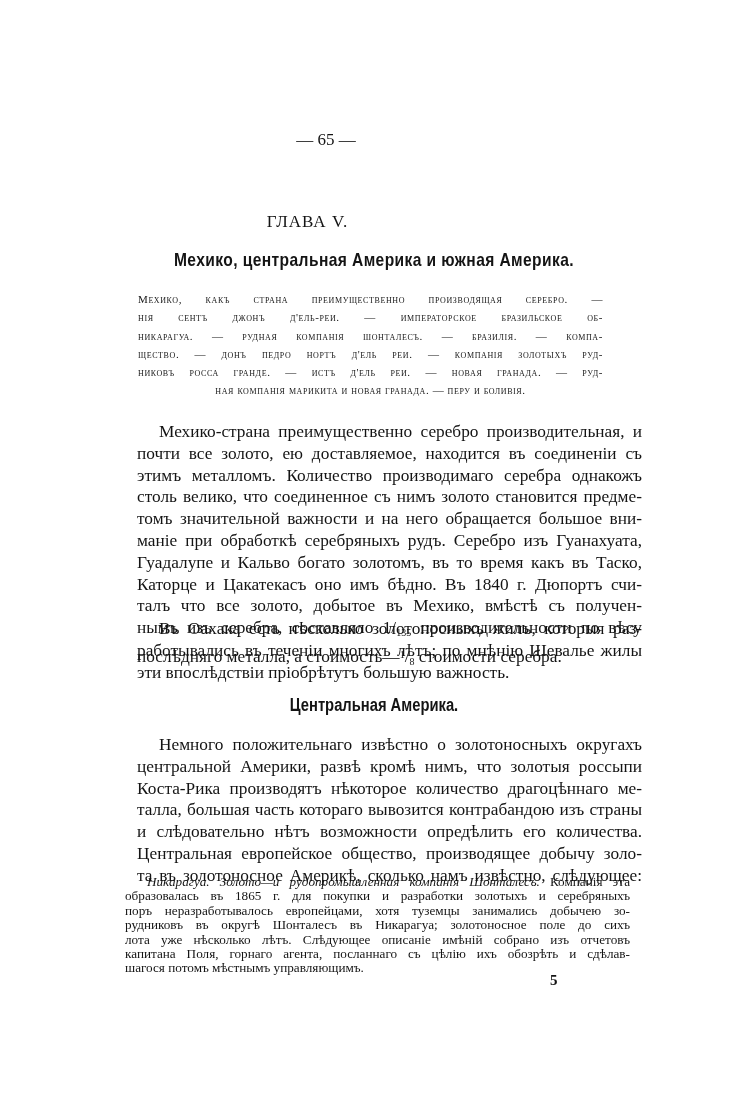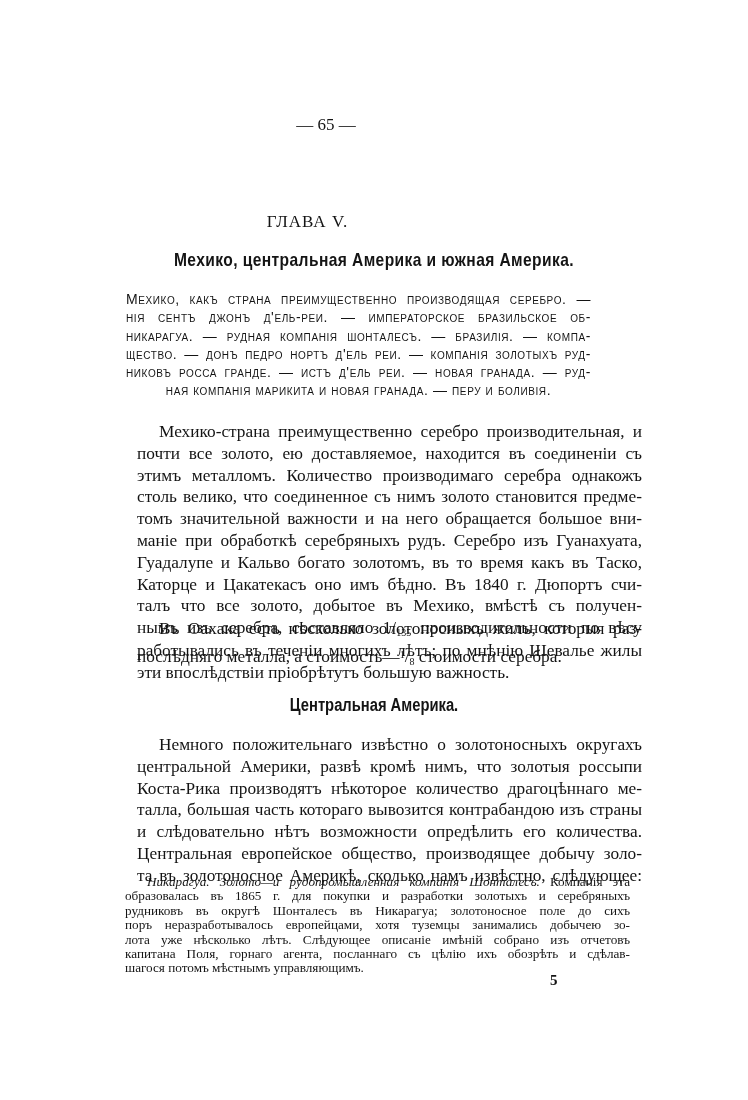--- a/index.html
+++ b/index.html
@@ -1,23 +1,23 @@
 <!DOCTYPE html>
 <html><head>
 <meta charset="utf-8">
 <style>
   html, body { margin: 0; padding: 0; background: #ffffff; }
   body { width: 748px; height: 1100px; position: relative; overflow: hidden; color: #141414; }
   .page { position: absolute; left: 0; top: 0; width: 748px; height: 1100px; }
 
-  .page-number { position: absolute; top: 115px; left: 0; width: 652px; text-align: center; font-size: 17px; font-family: "Liberation Serif", serif; }
+  .page-number { position: absolute; top: 130px; left: 0; width: 652px; text-align: center; font-size: 17px; font-family: "Liberation Serif", serif; }
   .chapter { position: absolute; top: 212px; left: 0; width: 615px; text-align: center; font-size: 17px; letter-spacing: 1px; font-family: "Liberation Serif", serif; }
   .chapter-title { position: absolute; top: 249px; left: 0; width: 748px; text-align: center; font-size: 19px; font-weight: bold; font-family: "Liberation Sans", sans-serif; transform: scaleX(0.82); transform-origin: center; letter-spacing: 0.5px; }
 
-  .summary { position: absolute; left: 126px; width: 465px; top: 290px; font-family: Liberation Sans, sans-serif; font-size: 14px; line-height: 18.3px; font-variant: small-caps; text-transform: lowercase; letter-spacing: 0.6px; }
+  .summary { position: absolute; left: 138px; width: 465px; top: 290px; font-family: Liberation Serif, serif; font-size: 11px; line-height: 18.3px; font-variant: small-caps; text-transform: lowercase; letter-spacing: 0.6px; }
   .summary .line { display: block; white-space: nowrap; text-align: justify; text-align-last: justify; }
   .summary .line.last { text-align: right; text-align-last: center; }
 
   .body-text { position: absolute; left: 137px; width: 505px; font-family: "Liberation Serif", serif; font-size: 17.3px; line-height: 21.8px; }
   .body-text .line { display: block; white-space: nowrap; text-align: justify; text-align-last: justify; }
   .body-text .line.last { text-align: left; text-align-last: left; }
   .body-text .indent { padding-left: 22px; }
 
   .p1 { top: 421px; }
   .p2 { top: 618px; }
@@ -83,22 +83,22 @@
     <span class="line">Коста-Рика производятъ нѣкоторое количество драгоцѣннаго ме-</span>
     <span class="line">талла, большая часть котораго вывозится контрабандою изъ страны</span>
     <span class="line">и слѣдовательно нѣтъ возможности опредѣлить его количества.</span>
     <span class="line">Центральная европейское общество, производящее добычу золо-</span>
     <span class="line">та въ золотоносное Америкѣ, сколько намъ извѣстно, слѣдующее:</span>
   </div>
 
   <div class="footnote">
     <span class="line indent"><span class="ital">Никарагуа. Золото—и рудопромышленная компанія Шонталесъ.</span><span> Компанія эта</span></span>
     <span class="line">образовалась въ 1865 г. для покупки и разработки золотыхъ и серебряныхъ</span>
+    <span class="line">поръ неразработывалось европейцами, хотя туземцы занимались добычею зо-</span>
     <span class="line">рудниковъ въ округѣ Шонталесъ въ Никарагуа; золотоносное поле до сихъ</span>
-    <span class="line">поръ неразработывалось европейцами, хотя туземцы занимались добычею зо-</span>
     <span class="line">лота уже нѣсколько лѣтъ. Слѣдующее описаніе имѣній собрано изъ отчетовъ</span>
     <span class="line">капитана Поля, горнаго агента, посланнаго съ цѣлію ихъ обозрѣть и сдѣлав-</span>
     <span class="line last">шагося потомъ мѣстнымъ управляющимъ.</span>
   </div>
 
   <div class="sig">5</div>
 
 </div>
 
 </body></html>

